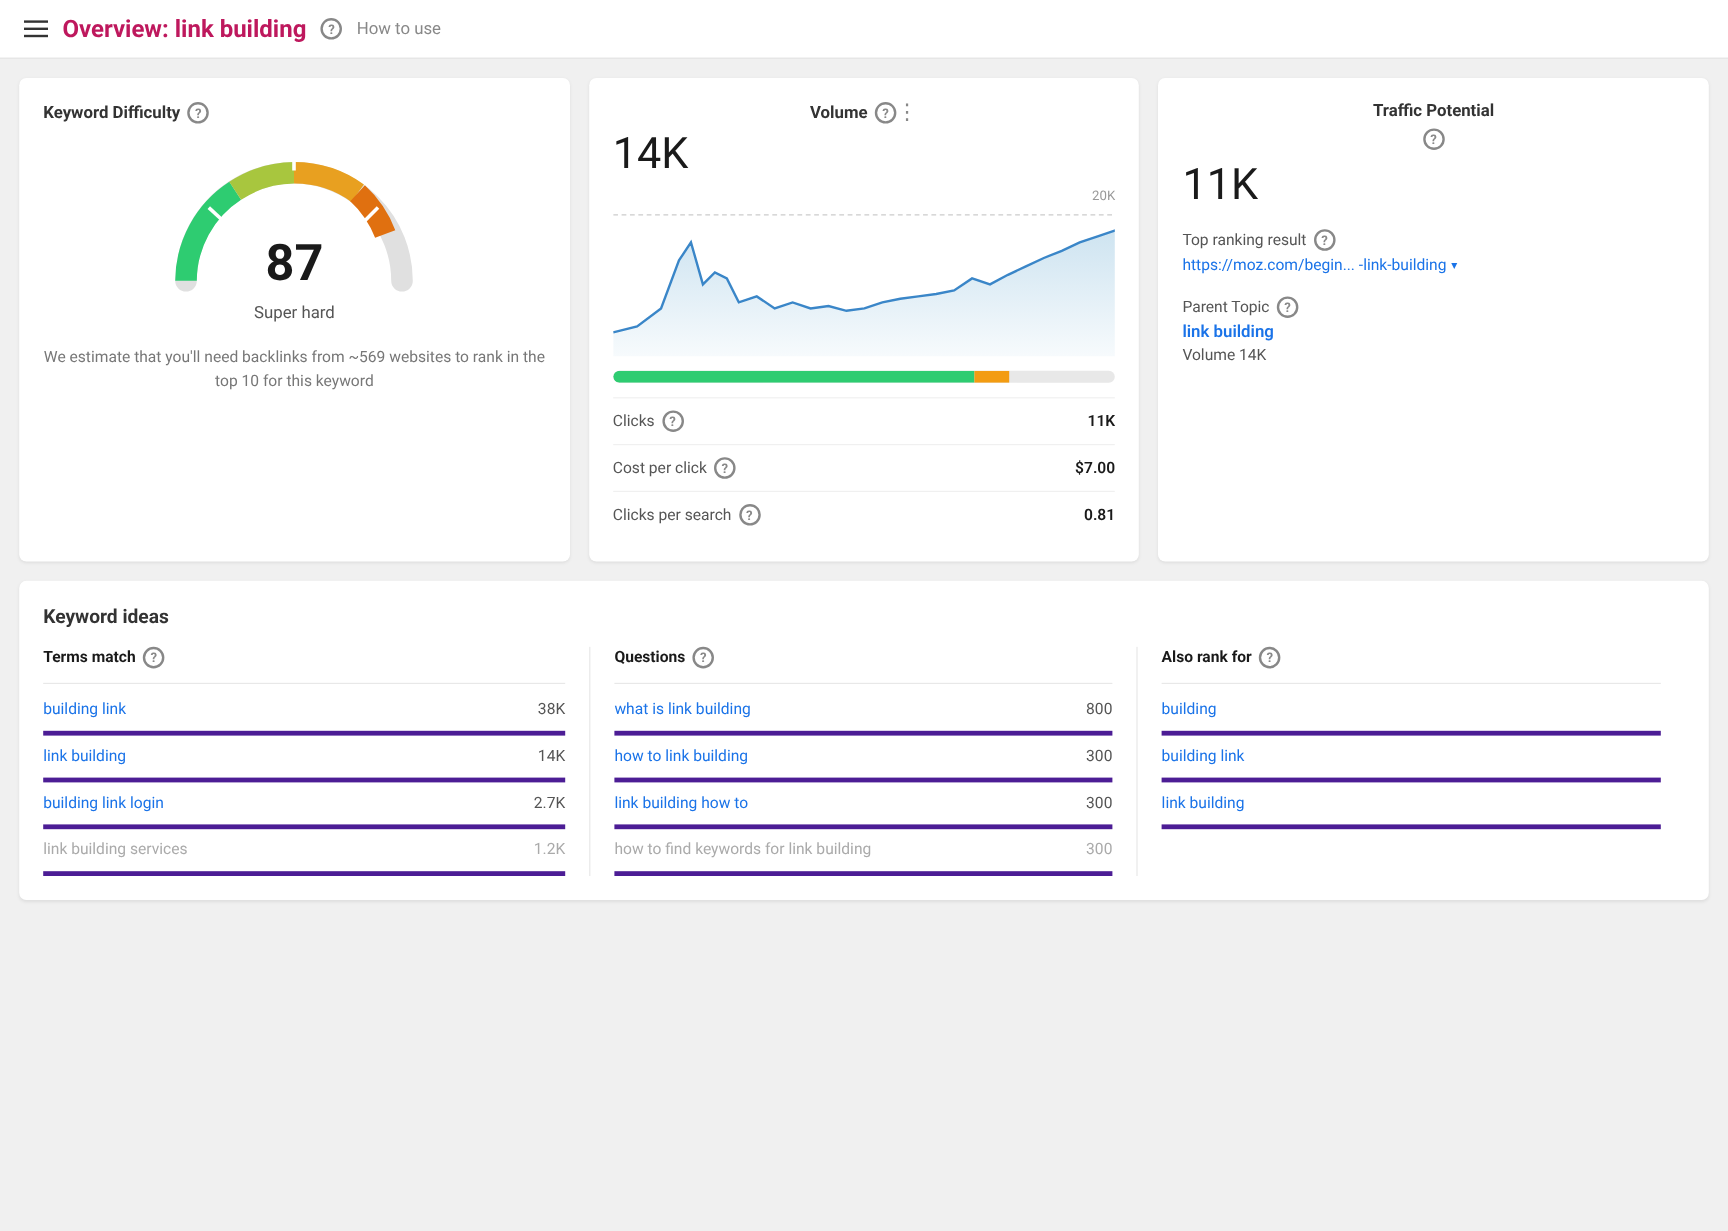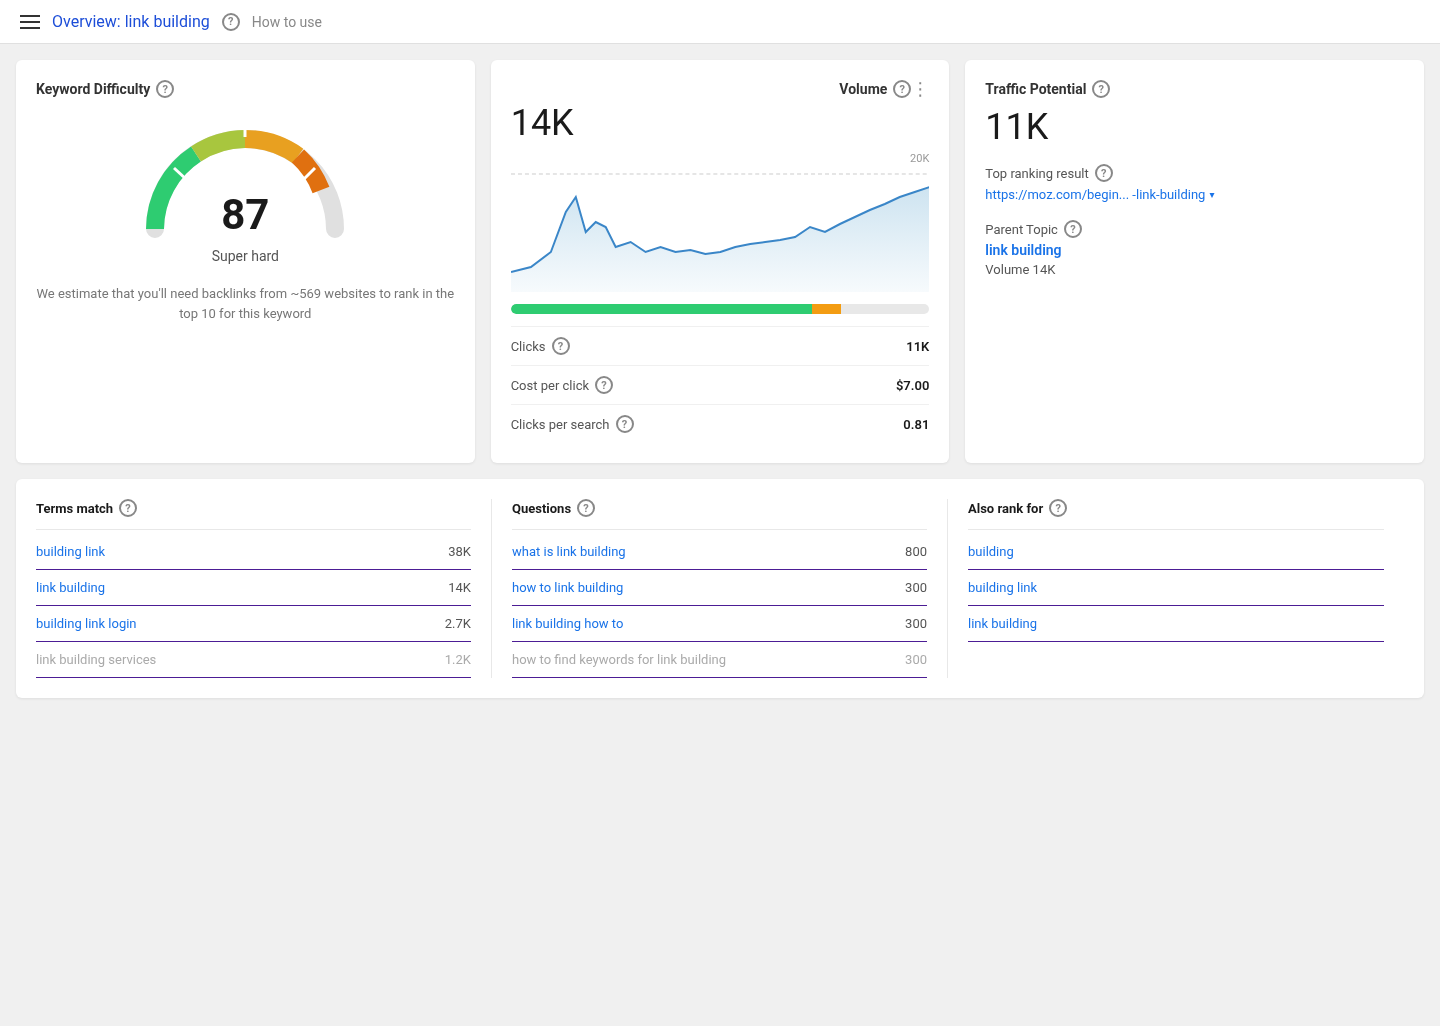--- a/index.html
+++ b/index.html
@@ -20,23 +20,23 @@
       border-bottom: 1px solid #e0e0e0;
     }
     .hamburger {
       cursor: pointer;
       display: flex; flex-direction: column; gap: 4px;
     }
     .hamburger span {
       display: block; width: 20px; height: 2px; background: #333;
     }
     .page-title {
-      font-size: 16px;
-      font-weight: 400;
-      color: #1d4ed8;
+      font-size: 20px;
+      font-weight: 700;
+      color: #be185d;
     }
     .help-icon {
       width: 18px; height: 18px;
       border: 2px solid #888;
       border-radius: 50%;
       display: inline-flex; align-items: center; justify-content: center;
       font-size: 11px; color: #888; cursor: pointer; font-weight: 700;
     }
     .how-to-use {
       color: #888;
@@ -114,21 +114,21 @@
       text-align: center;
       color: #777;
       font-size: 13px;
       margin-top: 20px;
       line-height: 1.5;
     }
 
     
     .volume-card .card-header {
       display: flex;
-      justify-content: flex-end;
+      justify-content: center;
       align-items: flex-start;
       margin-bottom: 4px;
     }
     .volume-card .card-title {
       font-weight: 700;
       font-size: 14px;
       display: flex; align-items: center; gap: 6px;
     }
     .more-icon {
       cursor: pointer;
@@ -194,20 +194,21 @@
       color: #1a1a1a;
       font-size: 13px;
     }
 
     
     .tp-card .card-title {
       font-weight: 700;
       font-size: 14px;
       display: flex; align-items: center; gap: 6px;
       margin-bottom: 8px;
+      flex-direction: column;
     }
     .tp-value {
       font-size: 36px;
       font-weight: 400;
       color: #1a1a1a;
       margin-bottom: 16px;
     }
     .tp-section-label {
       color: #555;
       font-size: 13px;
@@ -273,21 +274,21 @@
       padding-bottom: 12px;
       border-bottom: 1px solid #e8e8e8;
       margin-bottom: 4px;
       color: #1a1a1a;
     }
     .ki-row {
       display: flex;
       justify-content: space-between;
       align-items: flex-end;
       padding: 10px 0;
-      border-bottom: 1px solid #4c1d95;
+      border-bottom: 4px solid #4c1d95;
     }
     .ki-link {
       color: #1a73e8;
       cursor: pointer;
       font-size: 13px;
       text-decoration: none;
     }
     .ki-link.faded {
       color: #aaa;
     }
@@ -434,20 +435,21 @@
         <span>Parent Topic</span>
         <span class="help-icon">?</span>
       </div>
       <a class="tp-parent-link">link building</a>
       <div class="tp-volume">Volume 14K</div>
     </div>
 
   </div>
 
   <div class="keyword-ideas-card">
+    <div class="ki-title">Keyword ideas</div>
 
     <div class="ki-grid">
 
       <div class="ki-col">
         <div class="ki-col-header">
           <span>Terms match</span>
           <span class="help-icon">?</span>
         </div>
         <div class="ki-row">
           <a class="ki-link">building link</a>

